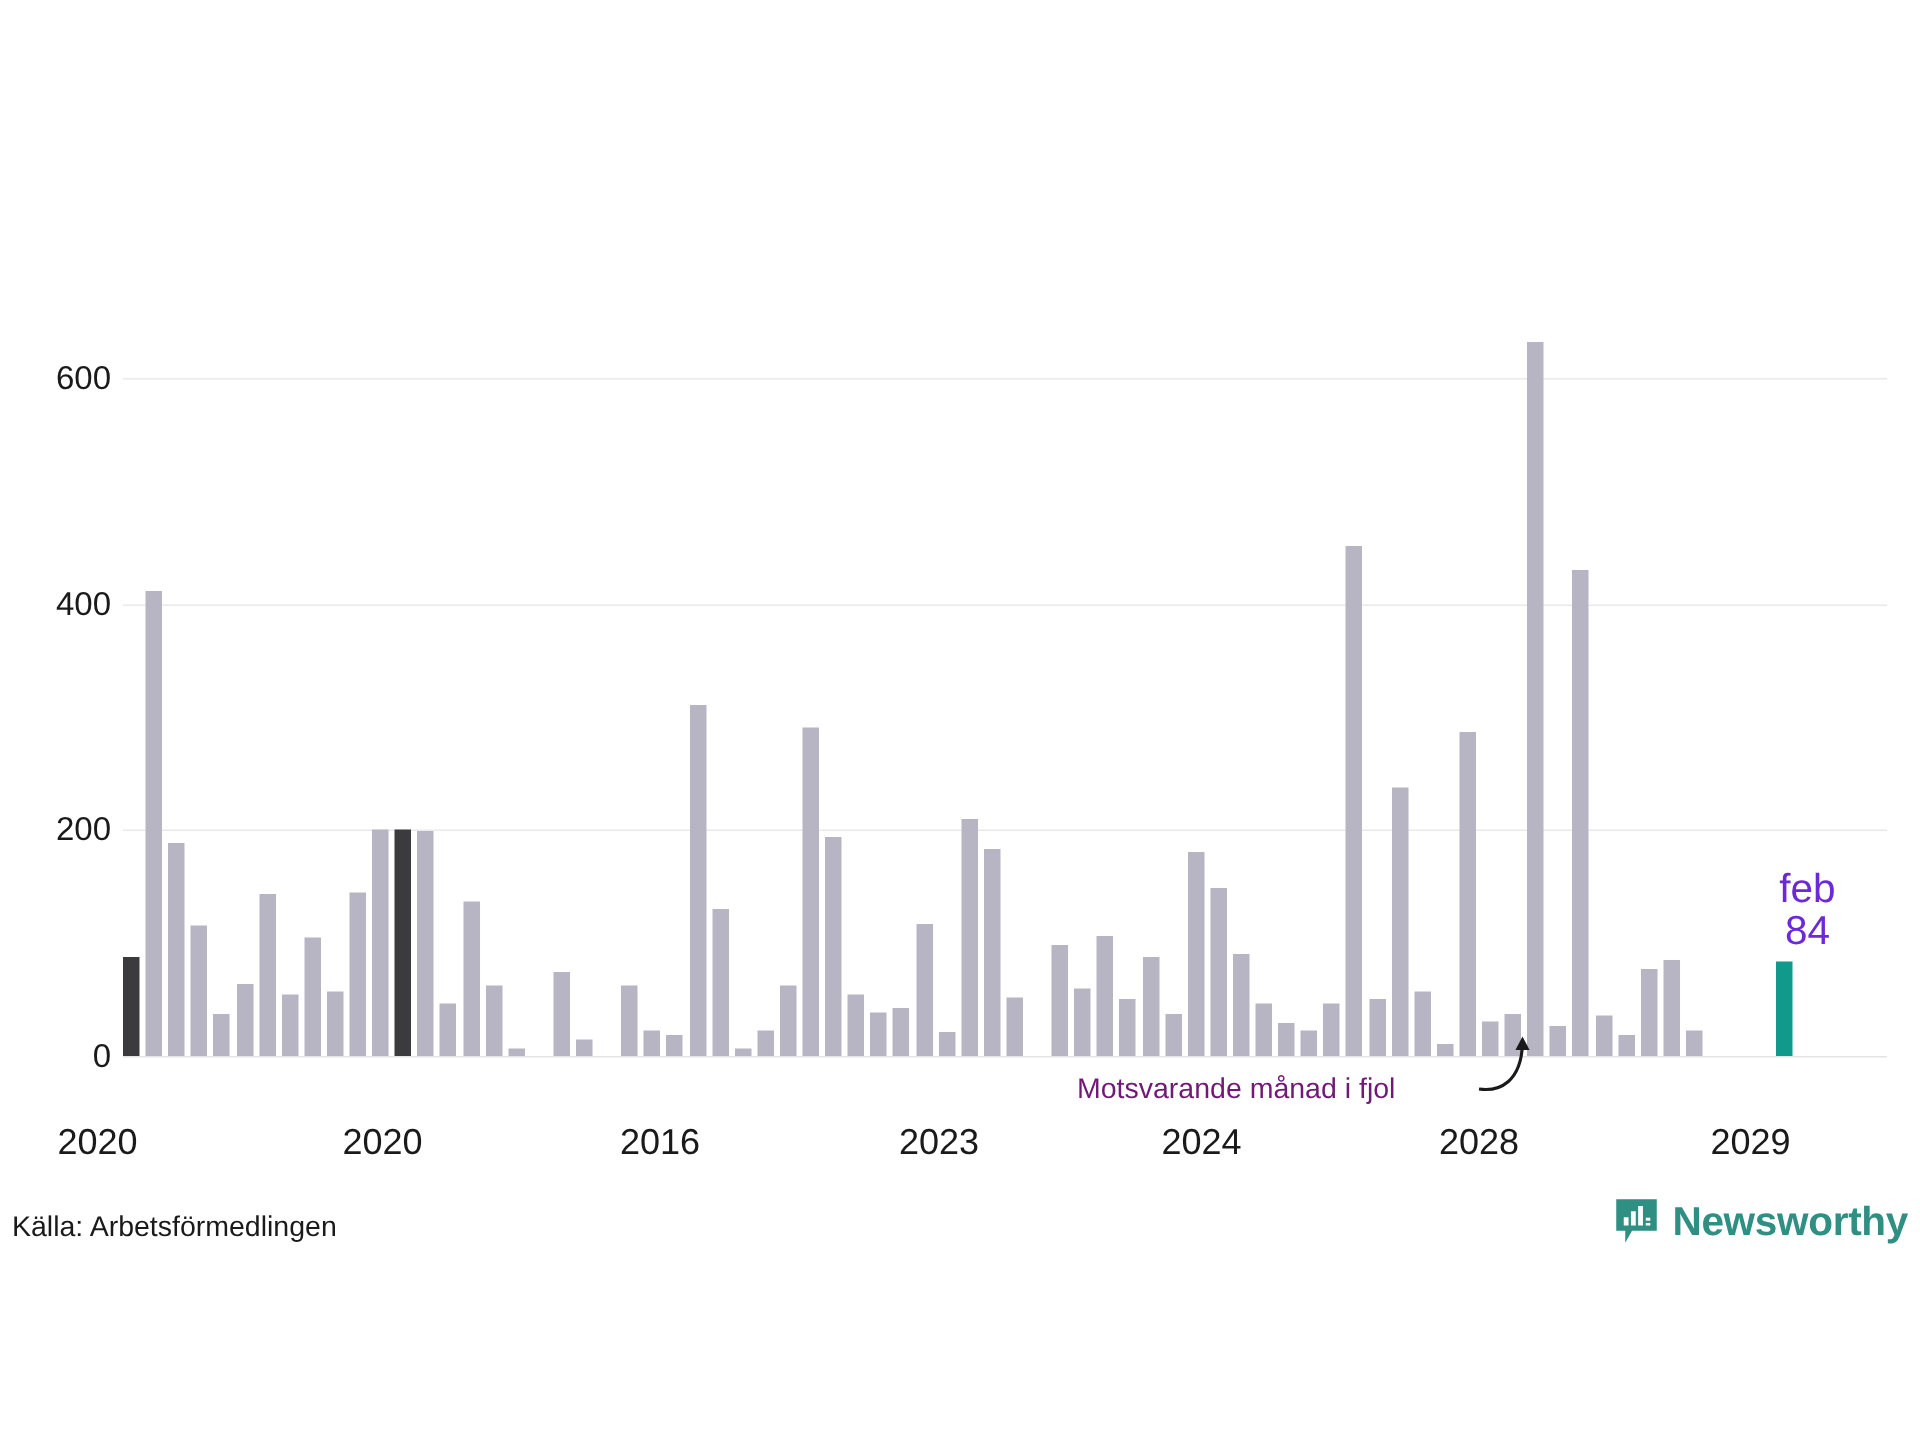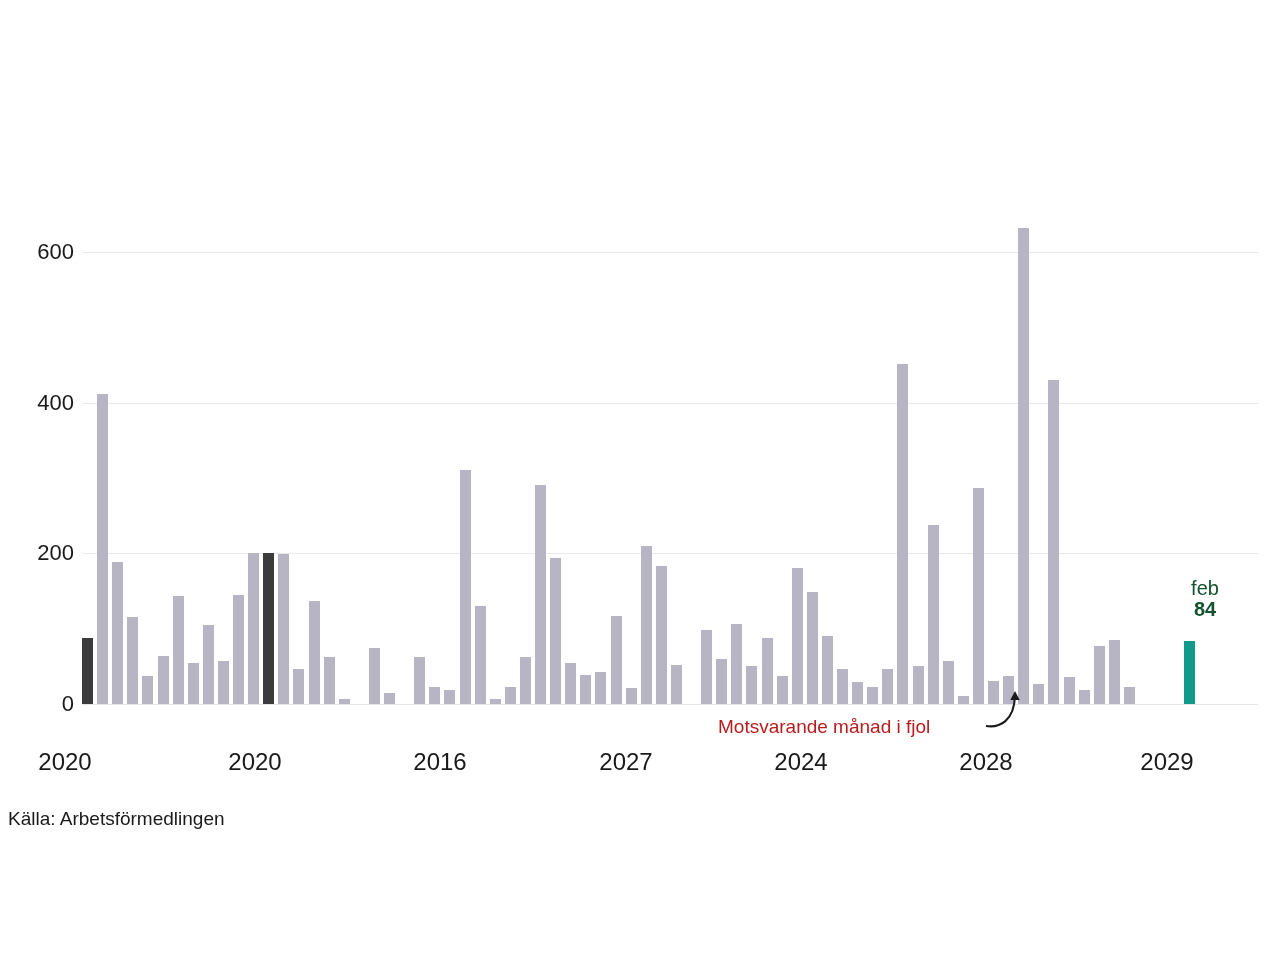--- a/index.html
+++ b/index.html
@@ -75,41 +75,41 @@
     color:#1a1a1a;
     transform:translateX(-50%);
     white-space:nowrap;
   }
 
   
   .annot{
     position:absolute;
     top:716px;
     font-size:19px;
-    color:#b91c1c;
+    color:#701a75;
     white-space:nowrap;
   }
   .annot-arrow{
     position:absolute;
     left:984px;top:688px;
     width:42px;height:42px;
     pointer-events:none;
   }
 
   
   .callout{
     position:absolute;
     text-align:center;
     line-height:1.05;
-    font-size:20px;
-    color:#14532d;
+    font-size:27px;
+    color:#6d28d9;
     white-space:nowrap;
   }
   .callout .c1{display:block;}
-  .callout .c2{display:block;font-weight:bold;}
+  .callout .c2{display:block;}
 
   
   .source{
     position:absolute;
     left:8px;top:808px;
     font-size:19px;
     color:#1a1a1a;
     white-space:nowrap;
   }
   .brand{
@@ -221,33 +221,44 @@
   <div class="yticks">
       <div class="ytick" style="top: 704px;">0</div>
       <div class="ytick" style="top: 553.333px;">200</div>
       <div class="ytick" style="top: 402.667px;">400</div>
       <div class="ytick" style="top: 252px;">600</div>
     </div>
   <div class="xlabels">
       <div class="xlabel" style="left: 65px;">2020</div>
       <div class="xlabel" style="left: 255px;">2020</div>
       <div class="xlabel" style="left: 440px;">2016</div>
-      <div class="xlabel" style="left: 626px;">2027</div>
+      <div class="xlabel" style="left: 626px;">2023</div>
       <div class="xlabel" style="left: 801px;">2024</div>
       <div class="xlabel" style="left: 986px;">2028</div>
       <div class="xlabel" style="left: 1167px;">2029</div>
     </div>
 
   <div class="annot" style="left: 718px;">Motsvarande månad i fjol</div>
   <svg class="annot-arrow" viewBox="0 0 42 42">
     <path d="M2 38 C 16 40, 30 33, 31 8" fill="none" stroke="#1a1a1a" stroke-width="2.1"></path>
     <path d="M31 3 L 26.3 12 L 35.7 12 Z" fill="#1a1a1a"></path>
   </svg>
 
   <div class="callout" style="left: 1205px; top: 578px; transform: translateX(-50%);">
     <span class="c1">feb</span>
     <span class="c2">84</span>
   </div>
 
   <div class="source">Källa: Arbetsförmedlingen</div>
 
+  <div class="brand">
+    <svg class="brand-mark" viewBox="0 0 30 32">
+      <path d="M1.5 1.5 H28.5 V22.5 H12 L7.5 30.5 V22.5 H1.5 Z" fill="#2f8f83"></path>
+      <rect x="6.5" y="13.5" width="3.2" height="5.5" fill="#ffffff"></rect>
+      <rect x="11.3" y="9.5" width="3.2" height="9.5" fill="#ffffff"></rect>
+      <rect x="16.1" y="6.0" width="3.2" height="13" fill="#ffffff"></rect>
+      <rect x="21.2" y="13.8" width="3.0" height="2.0" fill="#ffffff"></rect>
+      <rect x="21.2" y="17.3" width="3.0" height="1.7" fill="#ffffff"></rect>
+    </svg>
+    <span class="brand-name">Newsworthy</span>
+  </div>
 
 </div>
 
 </body></html>

